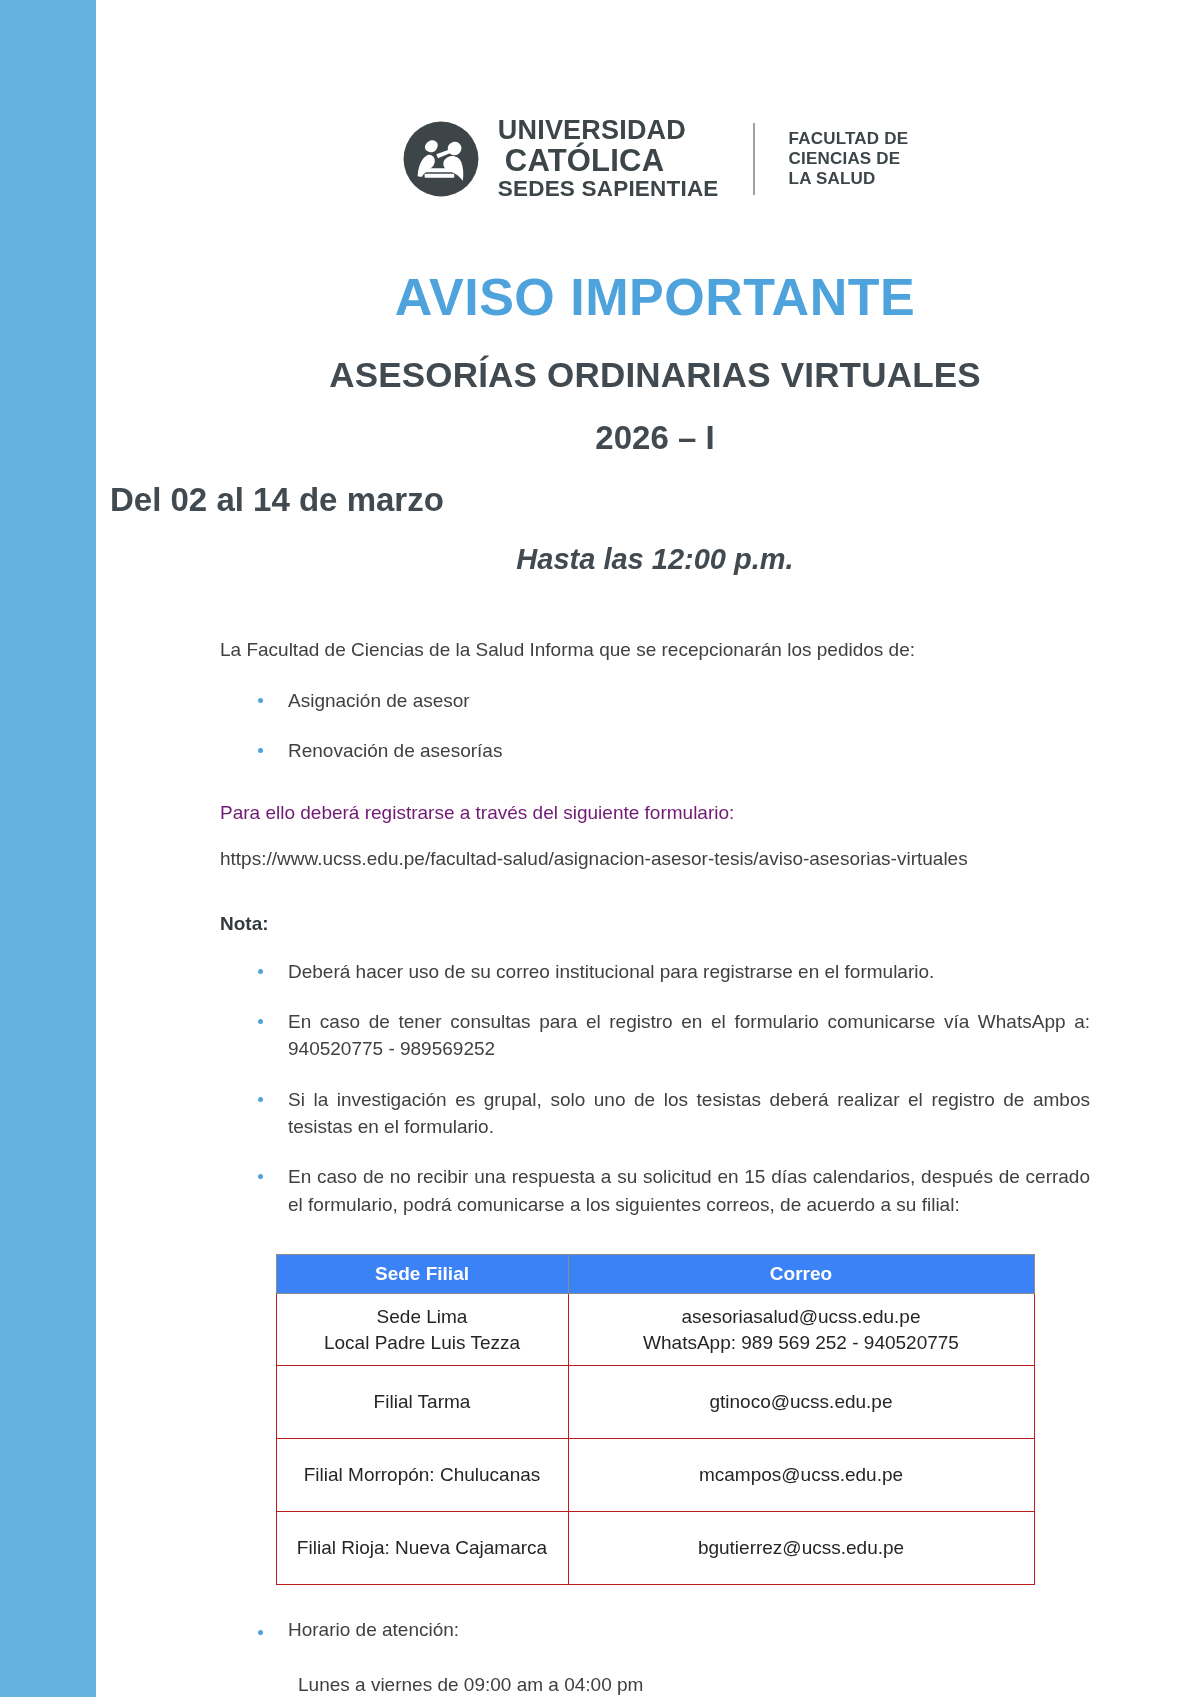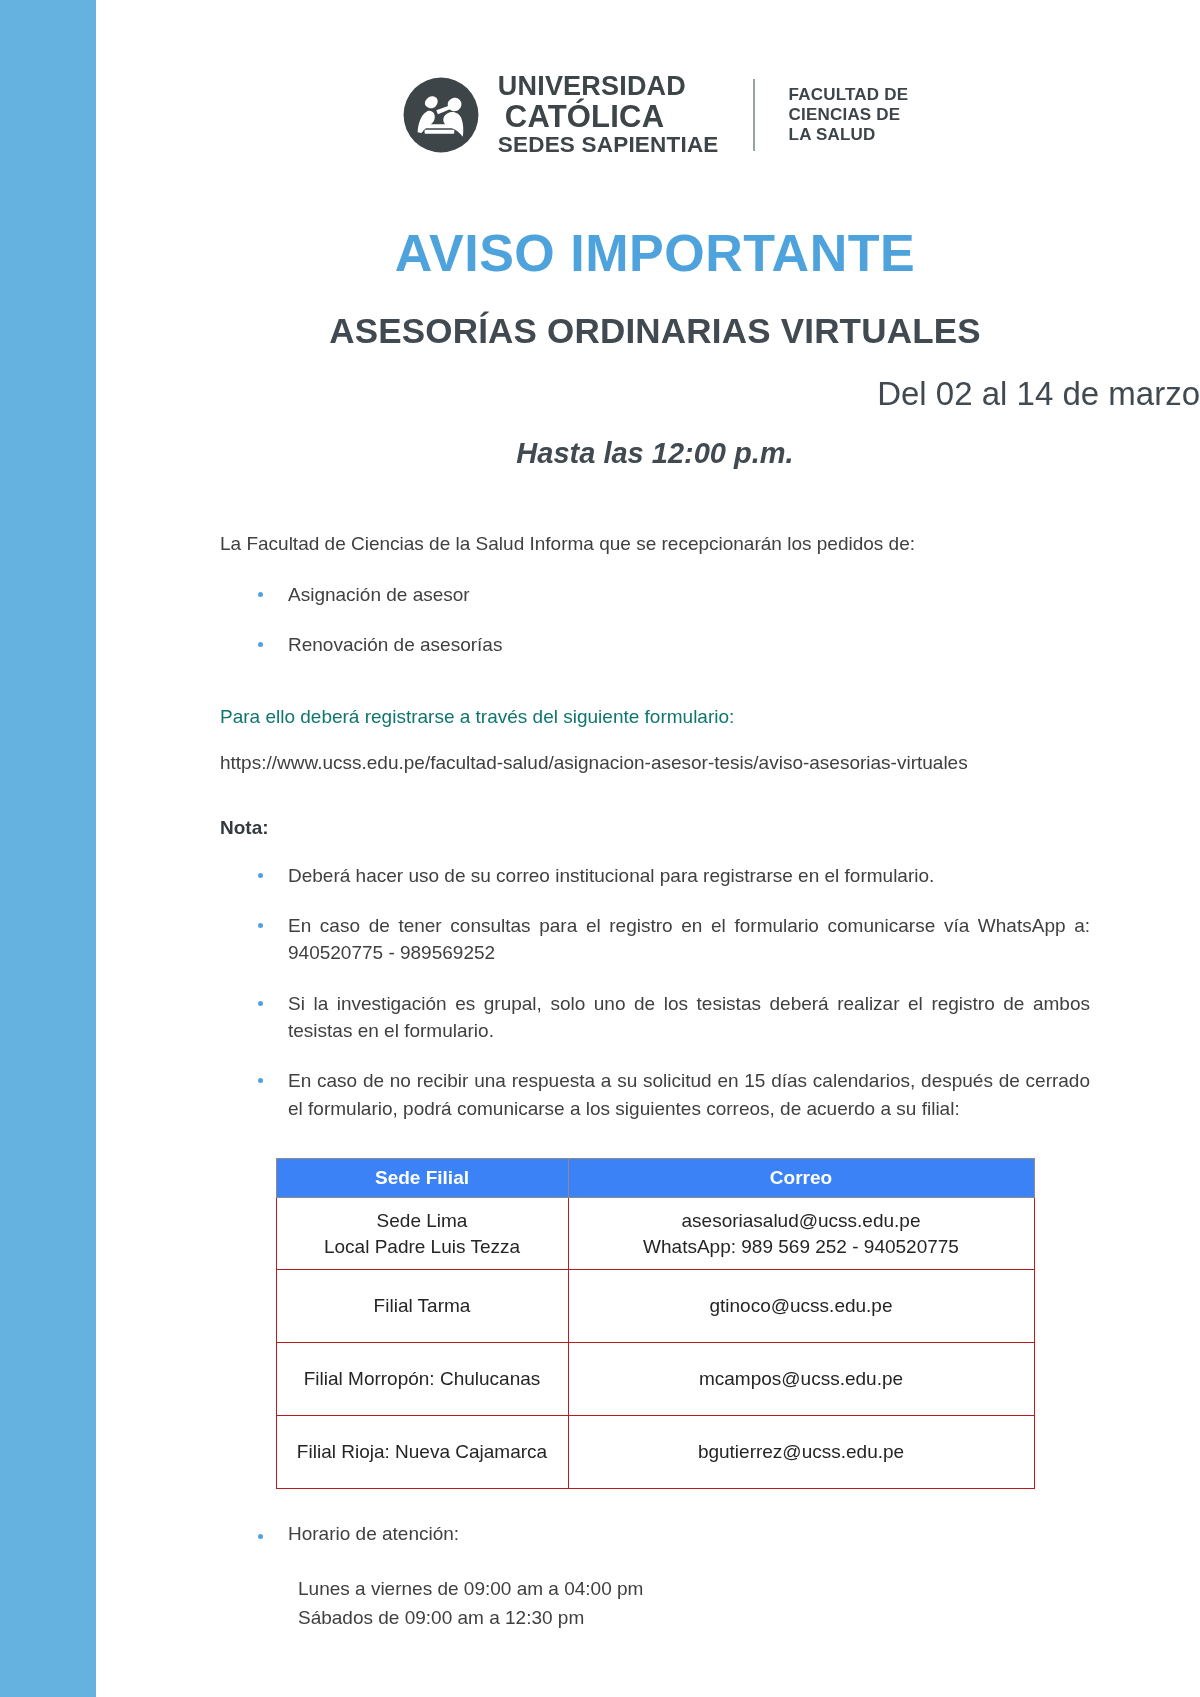--- a/index.html
+++ b/index.html
@@ -44,21 +44,21 @@
     height: 1697px;
     box-sizing: border-box;
   }
 
   
   .logo-block {
     display: flex;
     align-items: center;
     justify-content: center;
     gap: 18px;
-    padding-top: 72px;
+    padding-top: 116px;
   }
   .logo-mark {
     width: 78px;
     height: 78px;
     flex: 0 0 auto;
   }
   .logo-words {
     display: flex;
     flex-direction: column;
     line-height: 1.06;
@@ -108,23 +108,23 @@
     letter-spacing: 0.2px;
   }
   .title-year {
     text-align: center;
     font-size: 33px;
     font-weight: bold;
     color: #414a50;
     margin-top: 24px;
   }
   .title-dates {
-    text-align: right;
+    text-align: left;
     font-size: 33px;
-    font-weight: normal;
+    font-weight: bold;
     color: #414a50;
     margin-top: 24px;
   }
   .title-time {
     text-align: center;
     font-size: 29px;
     font-weight: bold;
     color: #414a50;
     margin-top: 24px;
     font-style: italic;
@@ -137,22 +137,22 @@
   }
   .para {
     font-size: 19px;
     line-height: 1.45;
     margin-top: 60px;
     color: #404040;
   }
   .para-tight {
     font-size: 19px;
     line-height: 1.45;
-    margin-top: 44px;
-    color: #0f766e;
+    margin-top: 34px;
+    color: #701a75;
   }
   .url-line {
     font-size: 19px;
     line-height: 1.45;
     color: #404040;
   }
 
   ul.bullets {
     list-style: none;
     margin: 14px 0 0 0;
@@ -276,20 +276,21 @@
     <span class="logo-divider"></span>
     <span class="faculty-words">
       <span>FACULTAD DE</span>
       <span>CIENCIAS DE</span>
       <span>LA SALUD</span>
     </span>
   </div>
 
   <div class="title-main">AVISO IMPORTANTE</div>
   <div class="title-sub">ASESORÍAS ORDINARIAS VIRTUALES</div>
+  <div class="title-year">2026 – I</div>
   <div class="title-dates">Del 02 al 14 de marzo</div>
   <div class="title-time">Hasta las 12:00 p.m.</div>
 
   <div class="body-wrap">
 
     <p class="para">La Facultad de Ciencias de la Salud Informa que se recepcionarán los pedidos de:</p>
 
     <ul class="bullets">
       <li>Asignación de asesor</li>
       <li>Renovación de asesorías</li>

